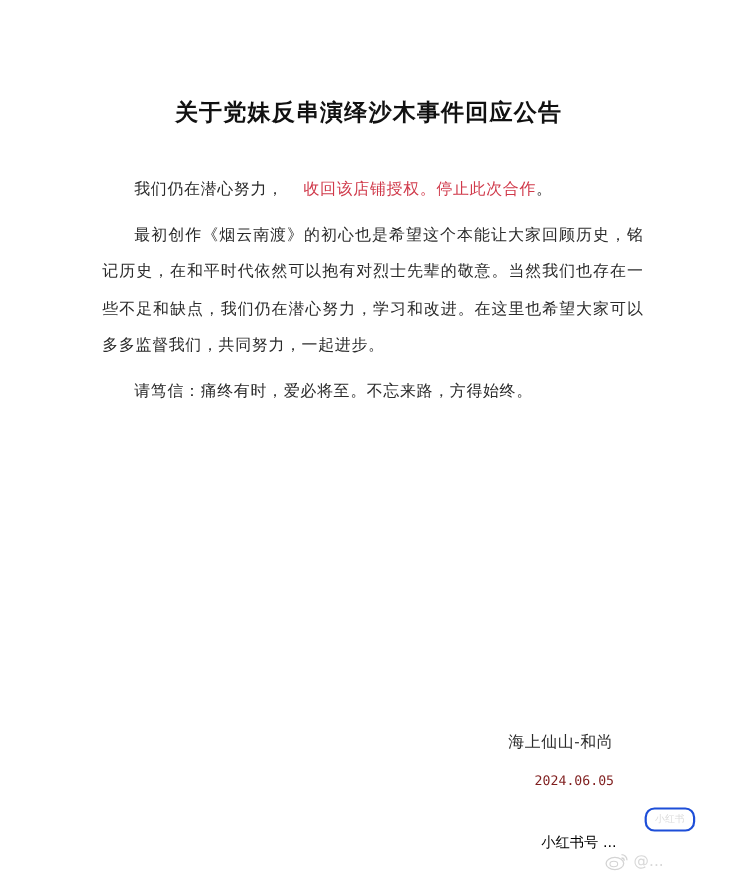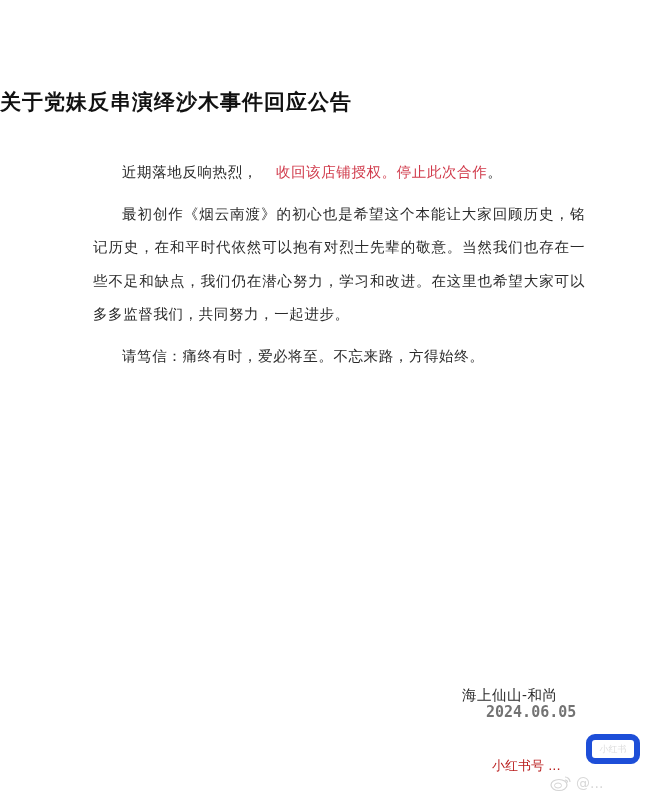--- a/index.html
+++ b/index.html
@@ -1,61 +1,61 @@
 <!DOCTYPE html>
 <html><head>
   <meta charset="utf-8">
   <style>
     html, body { margin:0; padding:0; }
     body {
       width:670px; height:800px; background:#ffffff; position:relative; overflow:hidden;
       font-family: "DejaVu Serif", "Liberation Serif", serif; color:#2a2a2a;
     }
     .title {
-      position:absolute; top:88px; left:0; width:670px; text-align:left;
+      position:absolute; top:88px; left:0; width:670px; text-align:center;
       font-family: "DejaVu Sans", "Liberation Sans", sans-serif;
       font-weight:bold; font-size:21px; color:#111; letter-spacing:1px;
     }
     .body {
       position:absolute; top:156px; left:93px; width:492px;
       font-size:14.5px; line-height:33.5px; letter-spacing:0.6px;
     }
     .p { margin:0 0 8px 0; text-indent:2em; text-align:justify; }
     .p.tight { margin-bottom:0; }
     .red { color:#d0394a;padding-left:18px; }
     .sig {
-      position:absolute; left:462px; top:686px; font-size:14.5px; letter-spacing:0.5px;text-align:center;
+      position:absolute; left:462px; top:665px; font-size:14.5px; letter-spacing:0.5px;text-align:center;
     }
     .date {
       position:absolute; left:486px; top:703px;
-      font-family: "DejaVu Sans Mono", "Liberation Mono", monospace; font-size:15px; color:#737373;font-weight:bold;
+      font-family: "DejaVu Sans Mono", "Liberation Mono", monospace; font-size:12px; color:#7f1d1d;
     }
     .wm-badge {
       position:absolute; left:586px; top:734px; width:42px; height:18px; border-radius:9px;
-      border:6px solid #1d4ed8; color:#dcdcdc; font-size:9px; text-align:center; line-height:18px;
+      border:2px solid #1d4ed8; color:#dcdcdc; font-size:9px; text-align:center; line-height:18px;
       font-family: "DejaVu Sans", sans-serif;
     }
     .wm-id {
-      position:absolute; left:492px; top:757px; color:#b91c1c; font-size:13px;
+      position:absolute; left:492px; top:757px; color:#000000; font-size:13px;
       font-family: "DejaVu Sans", sans-serif;
     }
     .wm-weibo {
       position:absolute; left:550px; top:774px; color:#d8d8d8; font-size:14px;
       font-family: "DejaVu Sans", sans-serif; display:flex; align-items:center; gap:4px;
     }
     .weibo-icon { width:22px; height:18px; }
   </style>
 </head>
 <body>
 
 <div class="title">关于党妹反串演绎沙木事件回应公告</div>
 
 <div class="body">
   <p class="p">
-    <span>近期落地反响热烈，</span><span class="red">收回该店铺授权。停止此次合作</span><span>。</span>
+    <span>我们仍在潜心努力，</span><span class="red">收回该店铺授权。停止此次合作</span><span>。</span>
   </p>
   <p class="p">最初创作《烟云南渡》的初心也是希望这个本能让大家回顾历史，铭记历史，在和平时代依然可以抱有对烈士先辈的敬意。当然我们也存在一些不足和缺点，我们仍在潜心努力，学习和改进。在这里也希望大家可以多多监督我们，共同努力，一起进步。</p>
   <p class="p tight">请笃信：痛终有时，爱必将至。不忘来路，方得始终。</p>
 </div>
 
 <div class="sig">海上仙山-和尚</div>
 <div class="date">2024.06.05</div>
 
 <div class="wm-badge">小红书</div>
 <div class="wm-id">小红书号 ...</div>

